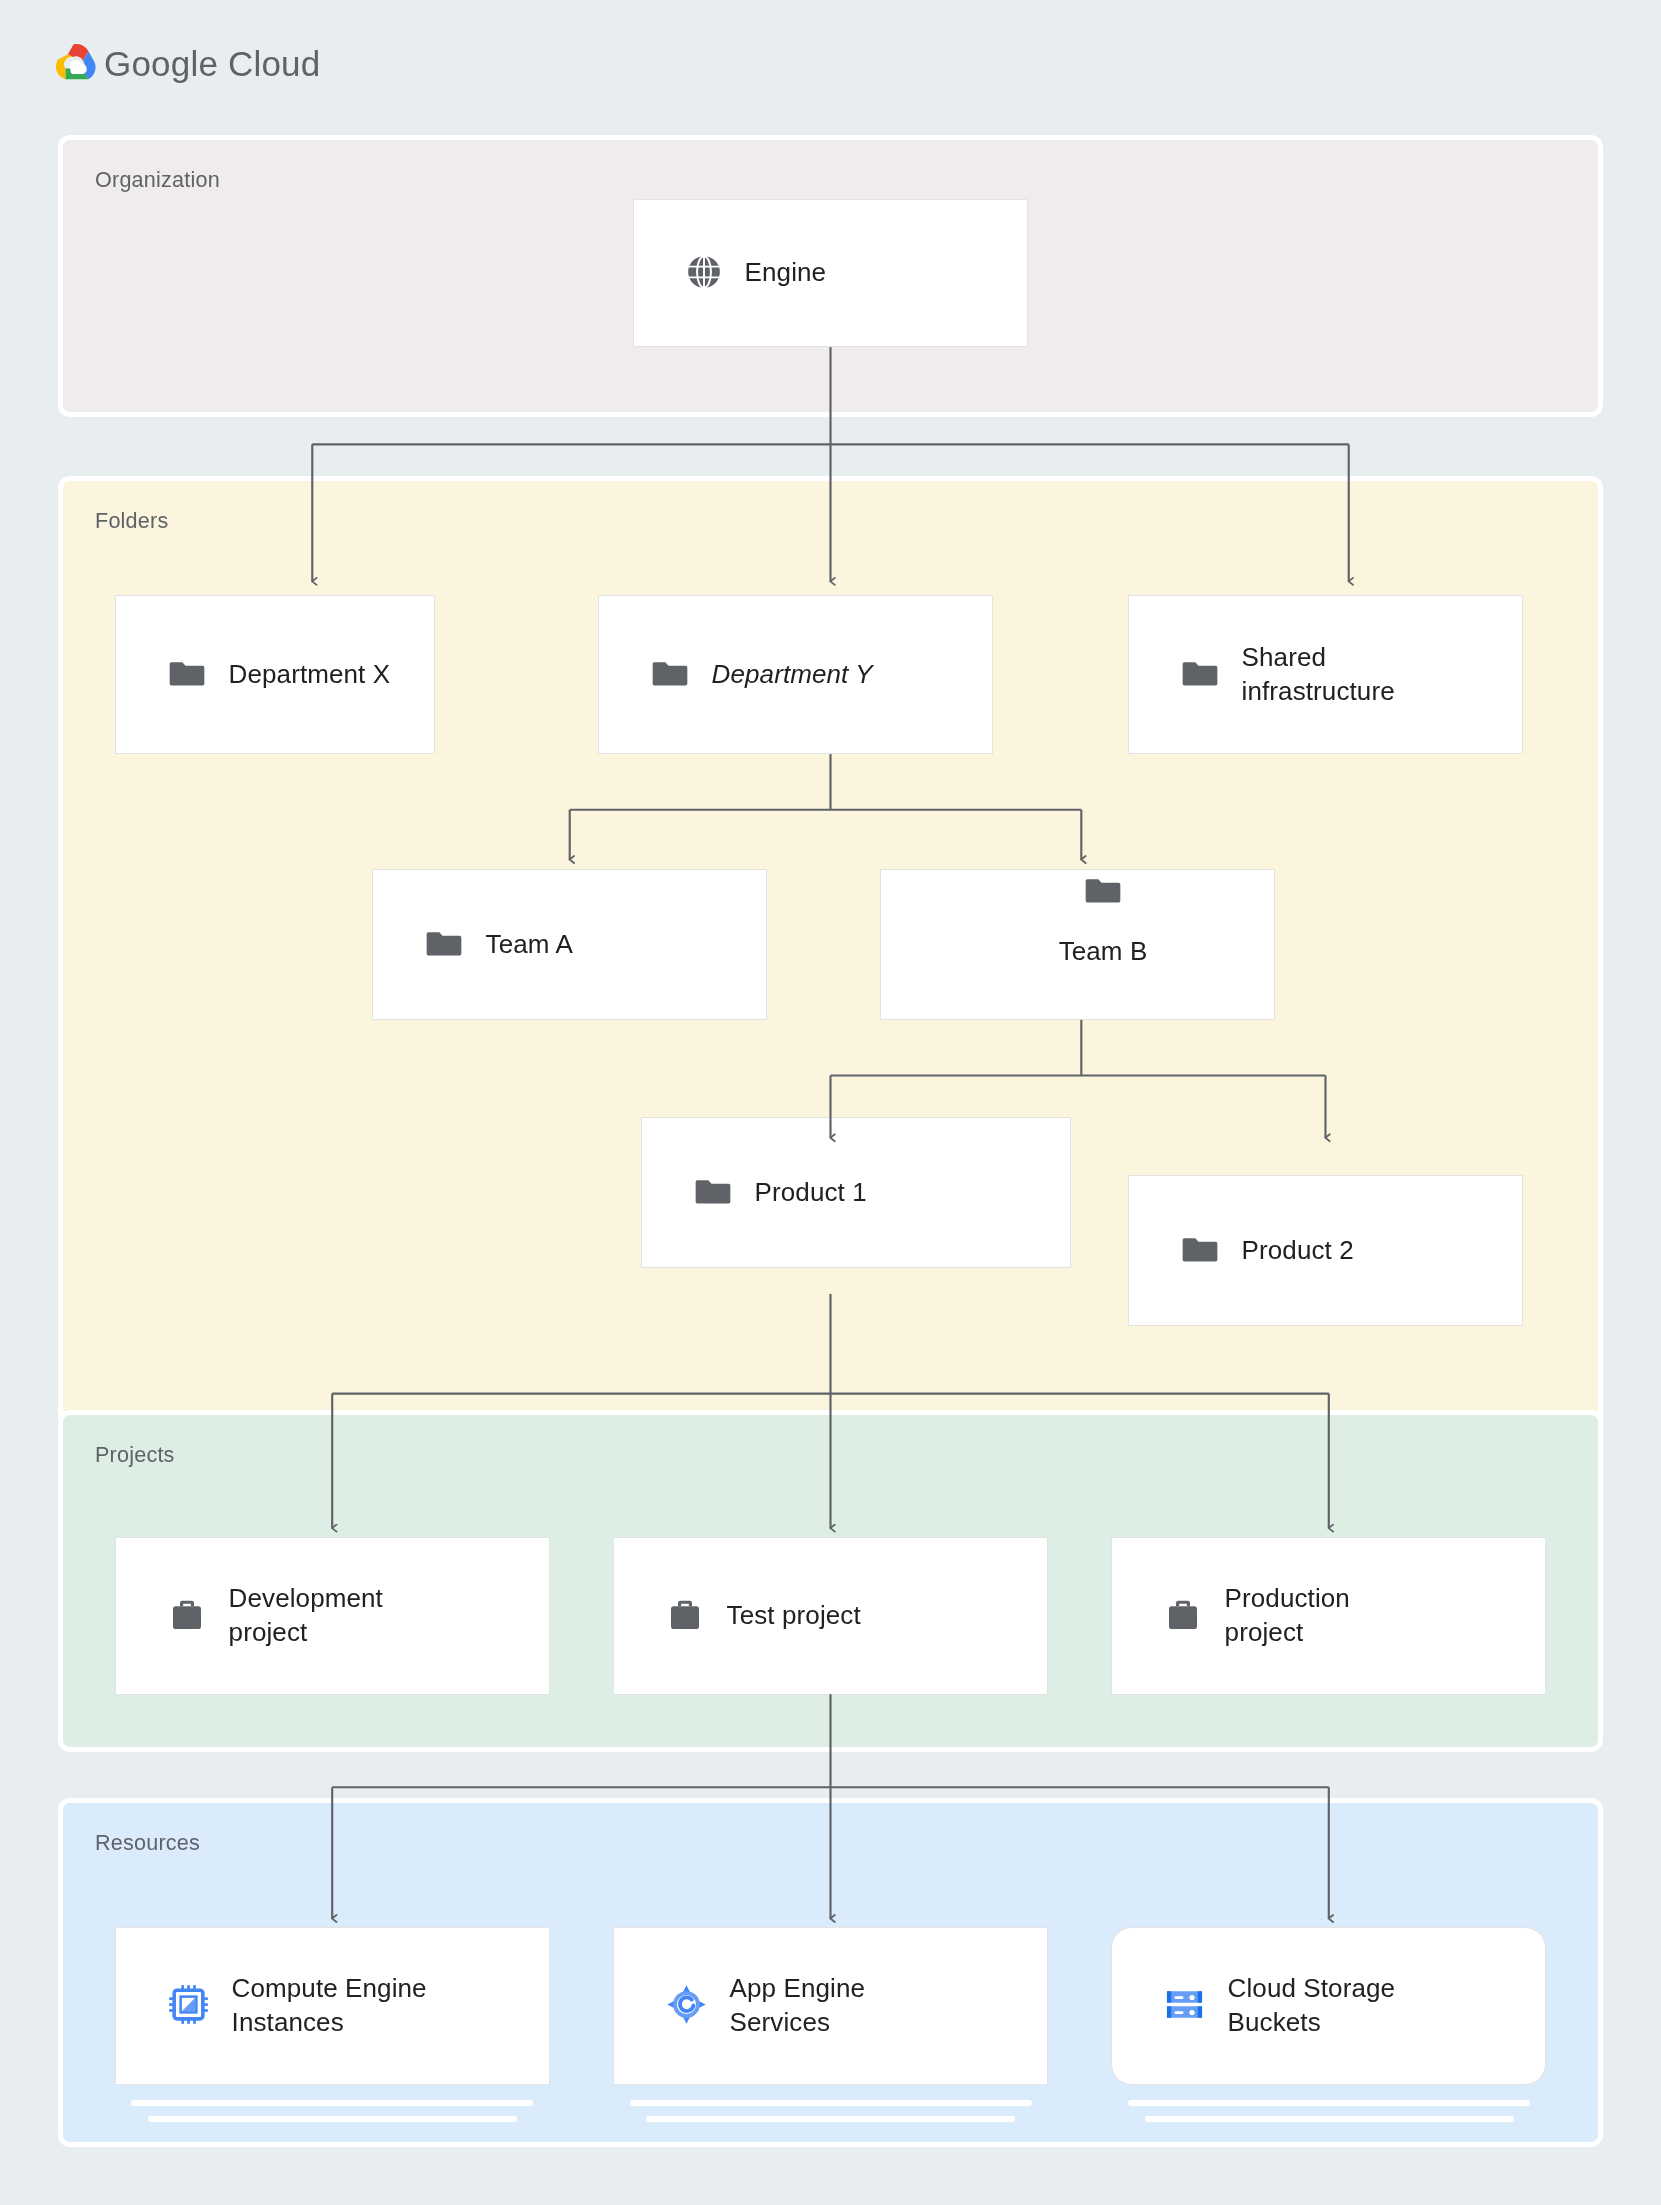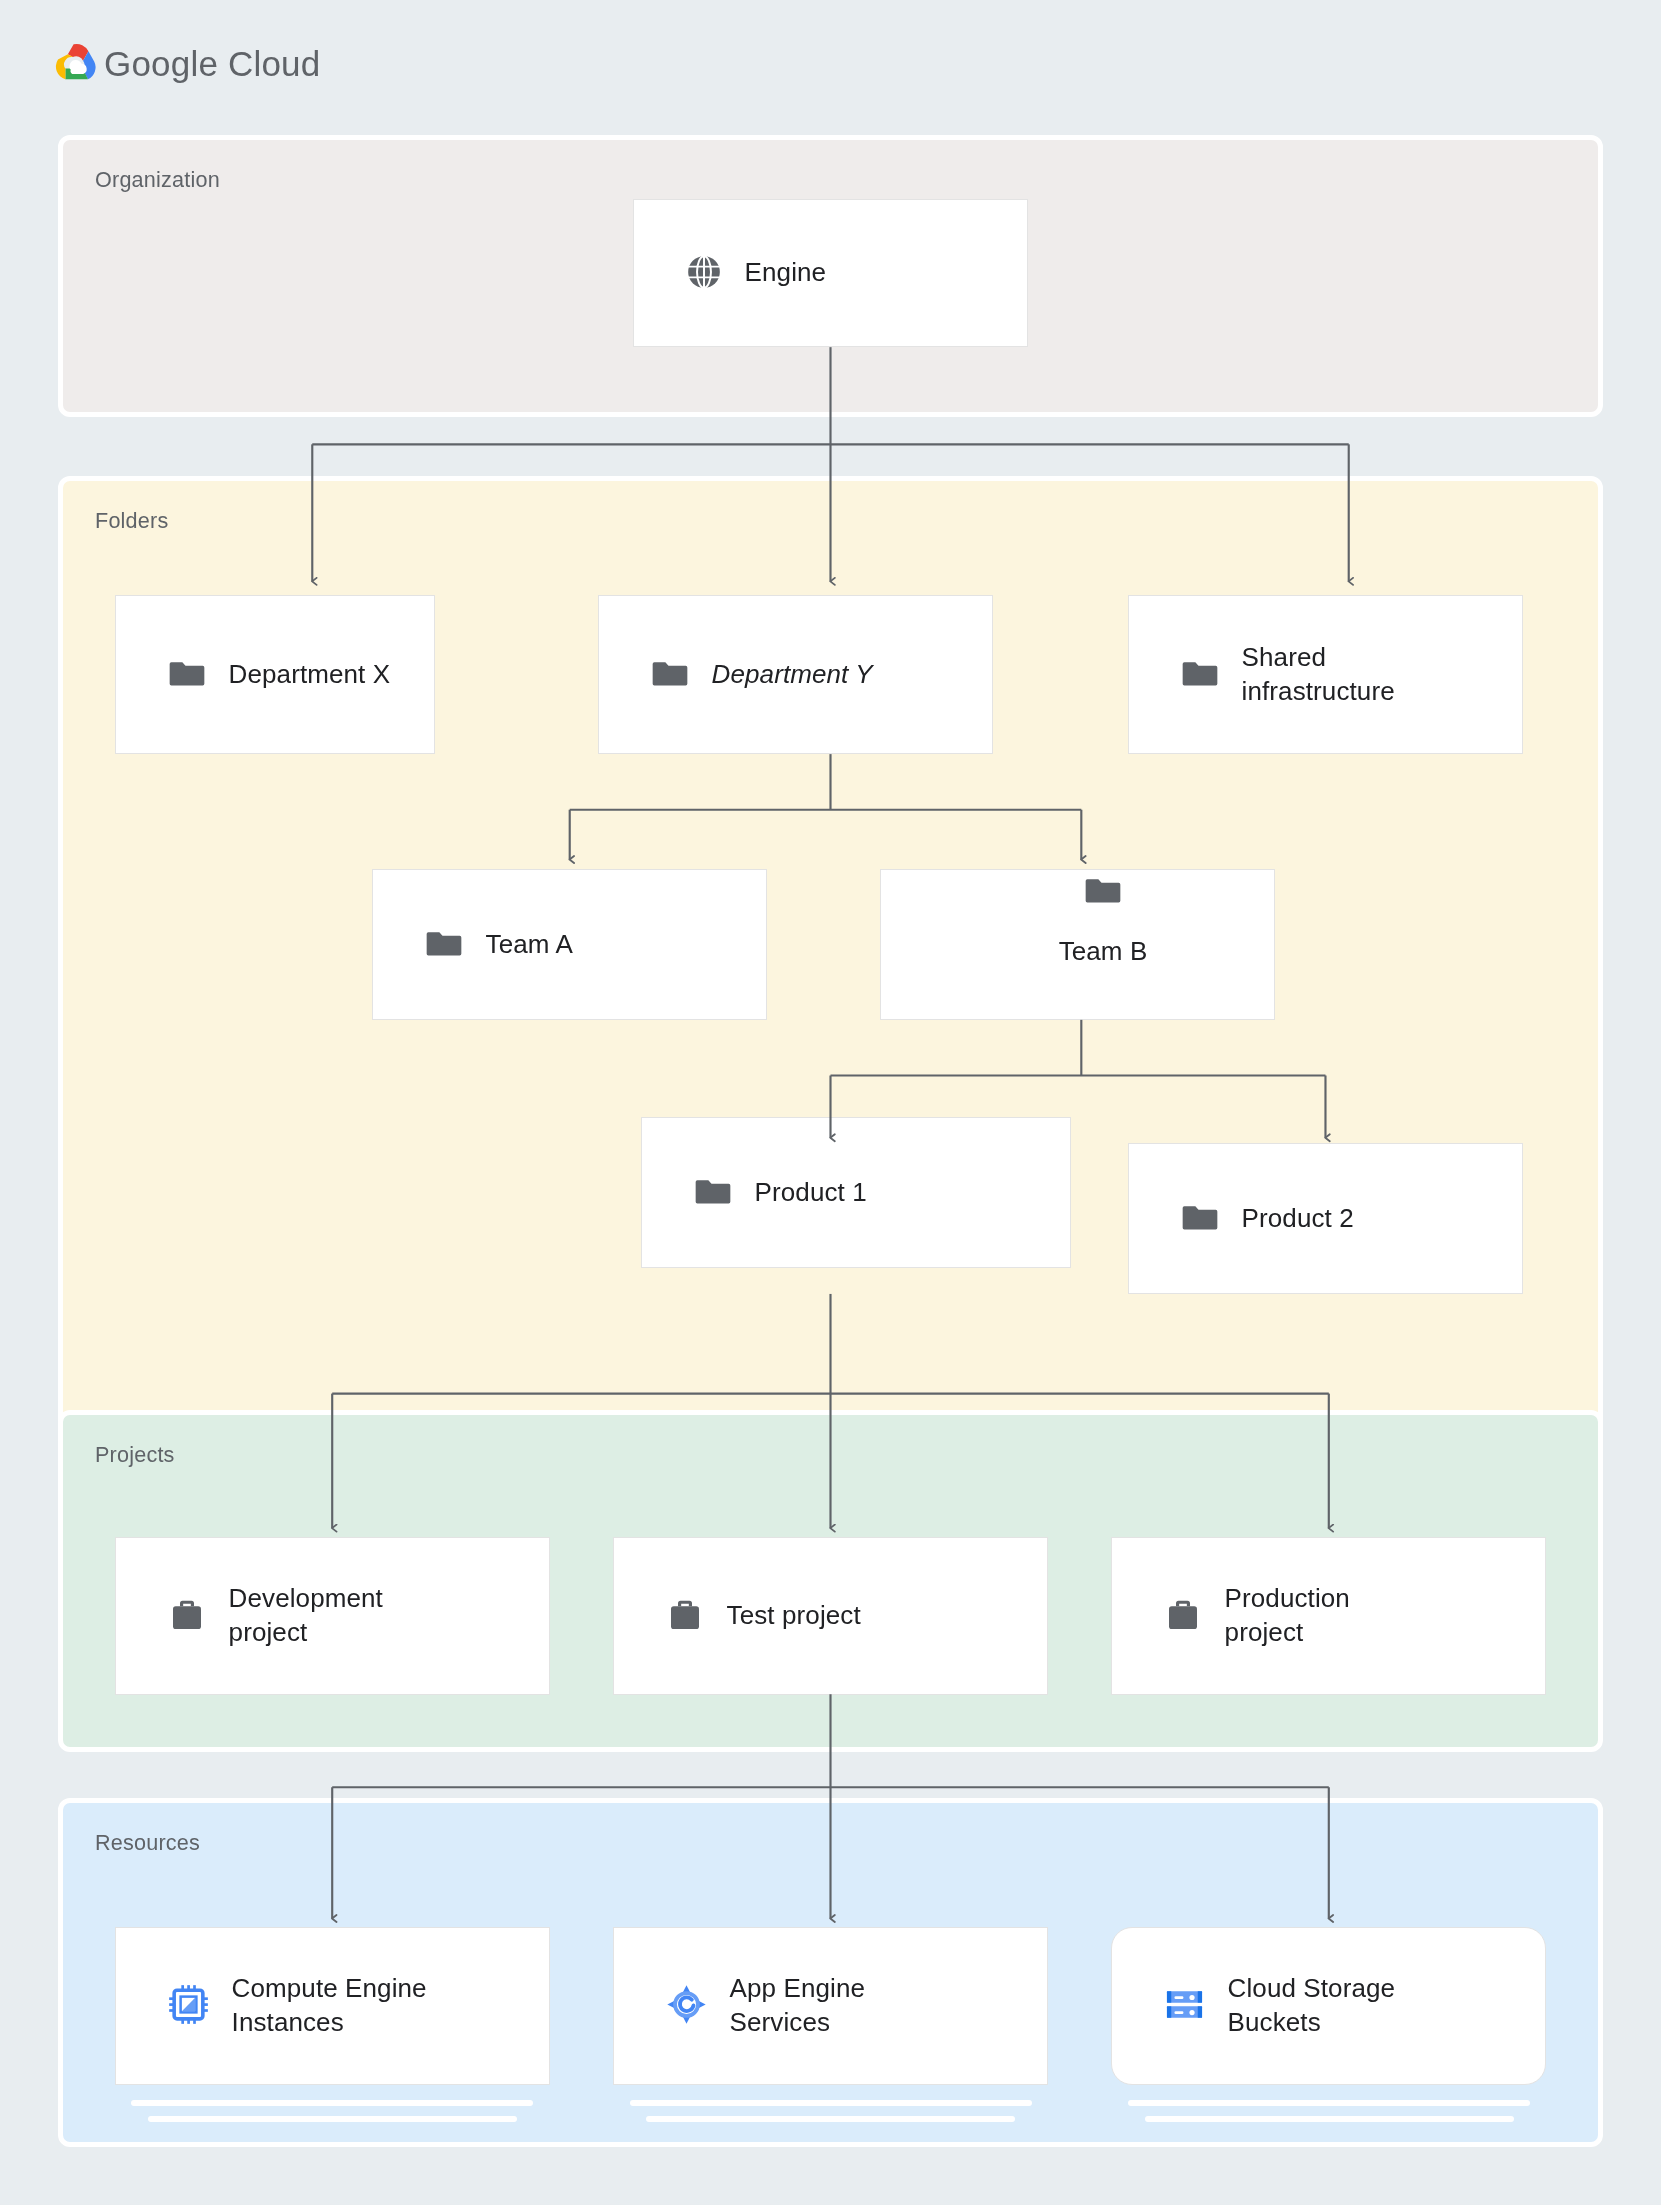--- a/index.html
+++ b/index.html
@@ -220,21 +220,21 @@
 
 <div class="node" style="left:633px; top:1117px; width:430px; height:151px;margin-left:8px;">
   <span class="ico">
     <svg width="40" height="40" viewBox="0 0 24 24">
       <path d="M2.6 5.6 h6.6 l1.9 2.1 h10.3 a1 1 0 0 1 1 1 v9.8 a1 1 0 0 1 -1 1 h-18.8 a1 1 0 0 1 -1 -1 v-11.9 a1 1 0 0 1 1 -1 z" fill="#5f6368"></path>
     </svg>
   </span>
   <span class="label">Product 1</span>
 </div>
 
-<div class="node" style="left:1128px; top:1143px; width:395px; height:151px;">
+<div class="node" style="left:1128px; top:1175px; width:395px; height:151px;">
   <span class="ico">
     <svg width="40" height="40" viewBox="0 0 24 24">
       <path d="M2.6 5.6 h6.6 l1.9 2.1 h10.3 a1 1 0 0 1 1 1 v9.8 a1 1 0 0 1 -1 1 h-18.8 a1 1 0 0 1 -1 -1 v-11.9 a1 1 0 0 1 1 -1 z" fill="#5f6368"></path>
     </svg>
   </span>
   <span class="label">Product 2</span>
 </div>
 
 <div class="node" style="left:115px; top:1537px; width:435px; height:158px;">
   <span class="ico">

